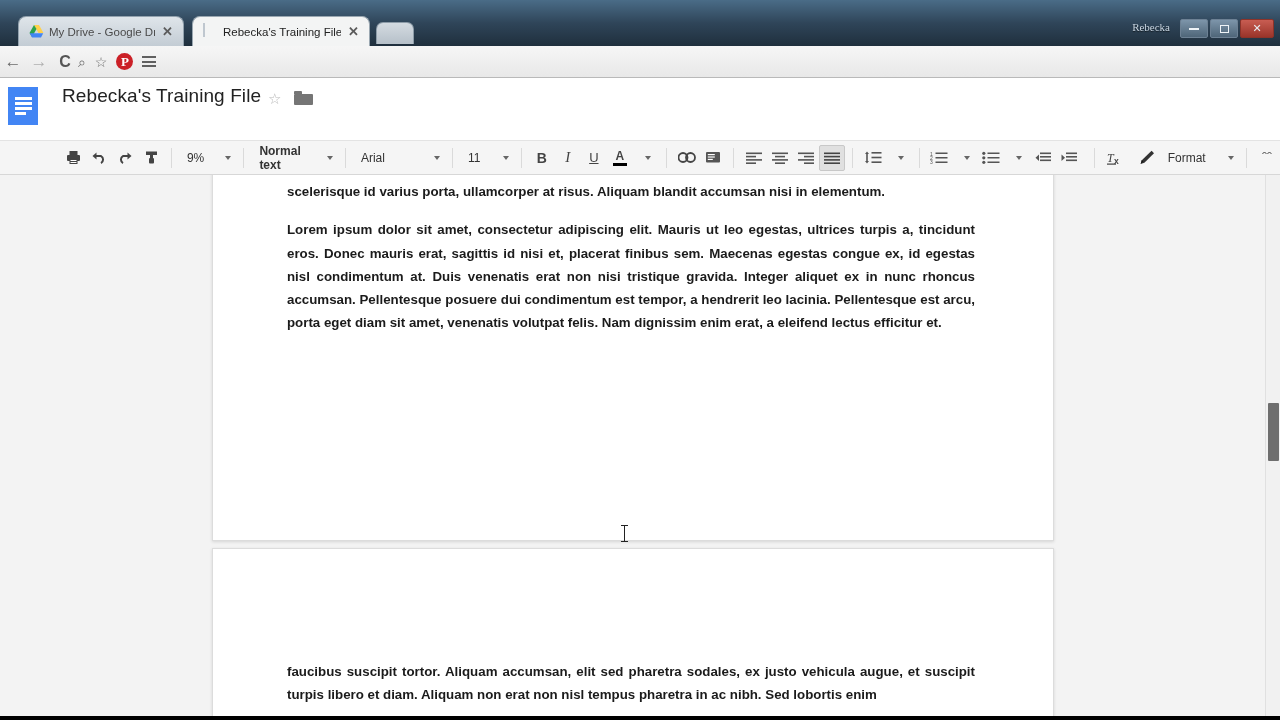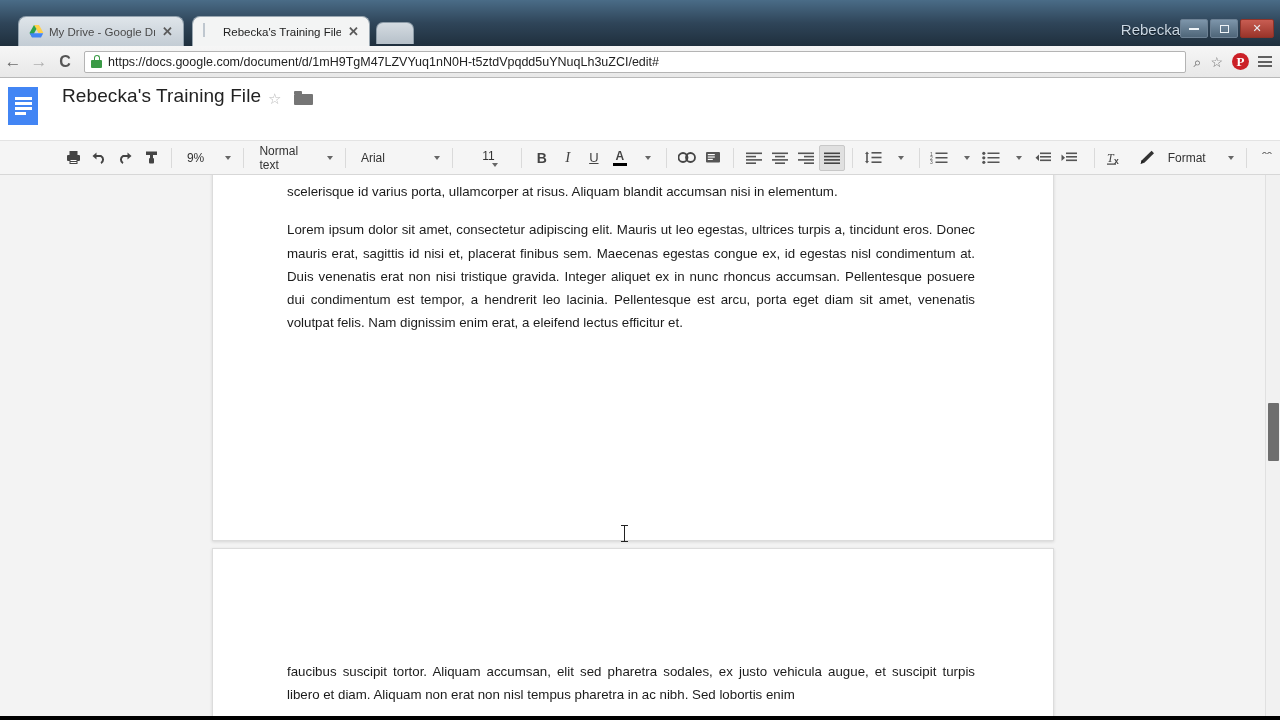--- a/index.html
+++ b/index.html
@@ -55,23 +55,24 @@
     padding:0 2px; flex:0 0 auto;
   }
   .tab-newtab {
     position:absolute; top:22px; height:22px; width:38px;
     background: linear-gradient(180deg,#d4dbe1 0%, #b6c0c9 100%);
     border:1px solid #8d9ca8; border-bottom:none;
     border-top-left-radius:7px; border-top-right-radius:7px;
   }
 
   .win-user {
-    position:absolute; right:100px; top:21px;
-    font-size:15px; color:#c9d6e2;
+    position:absolute; right:110px; top:21px;
+    font-size:11px; color:#c9d6e2;
     text-shadow:0 1px 1px rgba(0,0,0,.6);
+    font-family:Liberation Serif, serif;
   }
   .win-btns { position:absolute; right:6px; top:19px; display:flex; gap:2px; }
   .win-btn {
     width:28px; height:19px; border:1px solid #6d8194;
     background:linear-gradient(180deg,#7d95aa 0%, #4f6679 100%);
     display:flex; align-items:center; justify-content:center;
     font-size:11px; color:#e8eef3; border-radius:2px;
   }
   .win-btn.close {
     background:linear-gradient(180deg,#c85d52 0%, #9a342a 100%);
@@ -213,20 +214,21 @@
   .doc-body {
     position:absolute; left:74px; right:74px;
   }
   .para {
     font-family:"Liberation Sans", sans-serif;
     font-size:13.3px;
     line-height:23.3px;
     color:#1b1b1b;
     text-align:justify;
     margin:0 4px 12px 0;
+    font-weight:bold;
   }
   .footnote-sep {
     width:199px; height:1px; background:#000; margin:0 0 7px 0;
   }
   .footnote {
     font-size:11.5px; color:#1b1b1b; line-height:16px;
   }
   .footnote sup { font-size:8.5px; vertical-align:super; }
   .footnote b { font-weight:bold; font-style:italic; }
 
@@ -294,27 +296,20 @@
           <span class="sq"></span>
         </div>
       <div class="win-btn close">✕</div>
     </div>
   </div>
 
   <div class="omnibar">
     <div class="nav-btn">←</div>
     <div class="nav-btn disabled">→</div>
     <div class="nav-btn reload">C</div>
-    <div class="urlbox">
-      <span class="lock">
-        <span class="shackle"></span>
-          <span class="body"></span>
-      </span>
-      <span class="url-text">https://docs.google.com/document/d/1mH9TgM47LZVYuq1nN0H-t5ztdVpqdd5uYNuqLh3uZCI/edit#</span>
-    </div>
     <div class="omni-icons">
       <span class="omni-ic">⌕</span>
       <span class="omni-ic">☆</span>
       <span class="pin">P</span>
       <span class="hamb">
           <i></i>
           <i></i>
           <i></i>
         </span>
     </div>
@@ -395,35 +390,35 @@
 
     <div class="tb-sep"></div>
 
     <div class="tb-combo" style="width:62px;">
       <span>9%</span>
       <span class="caret"></span>
     </div>
 
     <div class="tb-sep"></div>
 
-    <div class="tb-combo" style="width:94px; font-weight:normal;">
+    <div class="tb-combo" style="width:94px; font-weight:bold;">
       <span>Normal text</span>
       <span class="caret"></span>
     </div>
 
     <div class="tb-sep"></div>
 
     <div class="tb-combo" style="width:100px;gap:31px;">
       <span>Arial</span>
       <span class="caret"></span>
     </div>
 
     <div class="tb-sep"></div>
 
-    <div class="tb-combo" style="width:58px; justify-content:center;flex-direction:column;">
+    <div class="tb-combo" style="width:58px; justify-content:space-between;">
       <span>11</span>
       <span class="caret" style="margin-left:14px;"></span>
     </div>
 
     <div class="tb-sep"></div>
 
     <div class="tb-btn" style="font-weight:bold; font-size:14px; width:28px;">B</div>
     <div class="tb-btn" style="font-style:italic; font-family:'Liberation Serif',serif; font-size:15px; width:28px;">I</div>
     <div class="tb-btn" style="text-decoration:underline; font-size:13px; width:28px;">U</div>
     <div class="tb-btn" style="width:22px; flex-direction:column; gap:0;">

